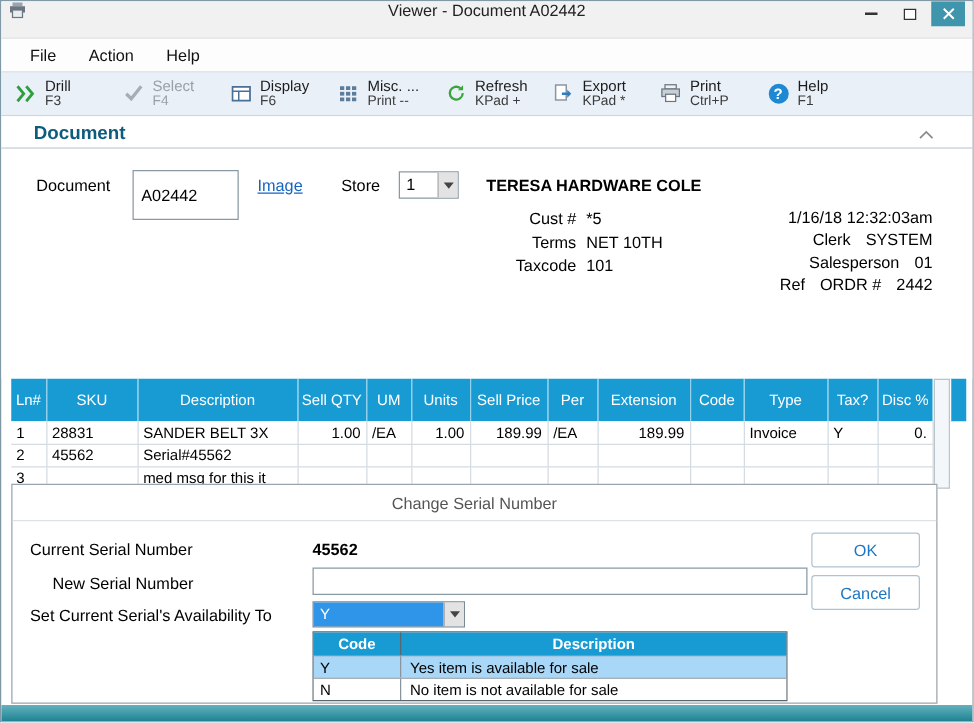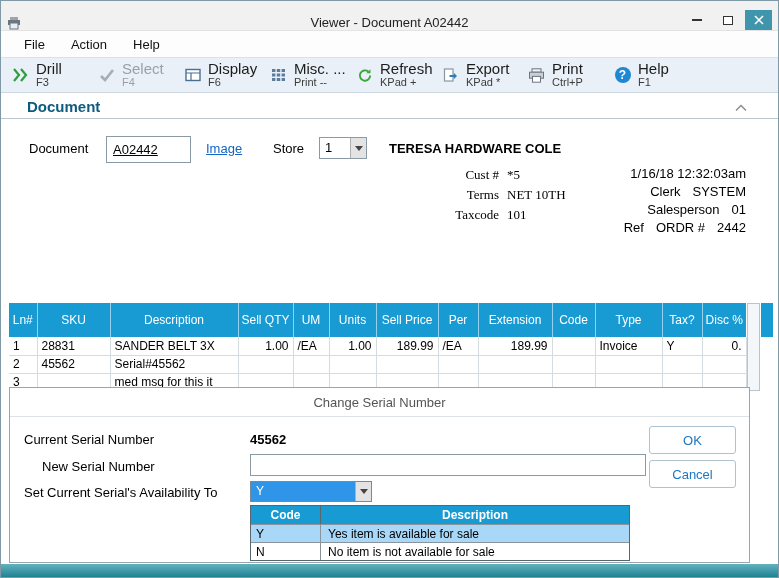--- a/index.html
+++ b/index.html
@@ -7,21 +7,21 @@
 
   .window {
     position: relative; width: 779px; height: 578px;
     border: 1px solid #7f9aa6; background: #fff; overflow: hidden;
     font-size: 12px; color: #000;
   }
 
   
   .titlebar {
     position: relative; height: 30px; background: #f1f1f1;
-    display: flex; align-items: flex-end; padding: 0 6px;
+    display: flex; align-items: flex-start; padding: 0 6px;
     border-bottom: 1px solid #e3e3e3;
     gap: 41px;
   }
   .app-icon { width: 22px; display: flex; align-items: center; }
   .title {
     position: absolute; left: 0; right: 0; text-align: center;
     font-size: 13px; color: #222;
   }
   .win-controls { margin-left: auto; display: flex; gap: 4px; z-index: 2; }
   .win-btn {
@@ -39,52 +39,51 @@
   
   .toolbar {
     height: 36px; background: #e9f0f8;
     border-top: 1px solid #d9e1ea; border-bottom: 1px solid #ccd6e0;
     display: flex; align-items: center; padding-left: 10px;
   }
   .tool-item { display: flex; align-items: center; gap: 6px; width: 86px; flex: none; }
   .tool-item.narrow { width: 70px; }
   .tool-icon { width: 19px; display: flex; justify-content: center; }
   .tool-text { display: flex; flex-direction: column; line-height: 1.08; }
-  .tool-label { font-size: 15px; color: #1c1c1c; }
+  .tool-label { font-size: 12px; color: #1c1c1c; }
   .tool-shortcut { font-size: 11px; color: #3c3c3c; }
   .tool-text.disabled .tool-label, .tool-text.disabled .tool-shortcut { color: #9aa0a6; }
   .help-circle {
     width: 16px; height: 16px; border-radius: 50%; background: #1e88d2;
     color: #fff; font-weight: bold; font-size: 12px;
     display: flex; align-items: center; justify-content: center;
   }
 
   
   .section-header { position: relative; height: 26px; padding: 5px 0 0 26px; border-bottom: 1px solid #b9c6cf; background: #fff; }
   .section-title { font-size: 15px; font-weight: bold; color: #0d5c7d; }
   .collapse-chevron { position: absolute; right: 30px; top: 8px; }
 
   
   .form { position: relative; height: 184px; background: #fff; font-size: 13px; }
   .lbl-document { position: absolute; left: 28px; top: 22px; }
   .doc-input {
-    position: absolute; left: 105px; top: 17px; width: 85px; height: 27px;
+    position: absolute; left: 105px; top: 17px; width: 85px; height: 40px;
     border: 1px solid #8a9aa5; padding: 2px 6px;
     font: 13px "Liberation Sans", sans-serif;
-    text-decoration: underline;
   }
   .image-link { position: absolute; left: 205px; top: 22px; color: #1464c4; text-decoration: underline; }
   .lbl-store { position: absolute; left: 272px; top: 22px; }
   .store-combo { position: absolute; left: 318px; top: 18px; width: 48px; height: 22px; border: 1px solid #8a9aa5; display: flex; background: #fff; }
   .store-value { flex: 1; padding: 2px 5px; font-size: 13px; }
   .combo-btn { width: 16px; background: #e3e3e3; border-left: 1px solid #b0b0b0; display: flex; align-items: center; justify-content: center; }
   .tri-down { width: 0; height: 0; border-left: 4px solid transparent; border-right: 4px solid transparent; border-top: 5px solid #444; }
   .customer-name { position: absolute; left: 388px; top: 22px; font-weight: bold; }
 
-  .info-left { position: absolute; left: 393px; top: 48px; display: grid; grid-template-columns: 105px auto; column-gap: 8px; row-gap: 4px; font-family: Liberation Serif, serif; }
+  .info-left { position: absolute; left: 355px; top: 48px; display: grid; grid-template-columns: 105px auto; column-gap: 8px; row-gap: 4px; }
   .info-left .il-label { text-align: right; }
   .info-right { position: absolute; right: 32px; top: 48px; display: flex; flex-direction: column; gap: 4px; align-items: flex-end; }
   .ir-row { display: flex; gap: 12px; justify-content: flex-end; line-height: 14px; }
 
   
   .table-area { position: relative; margin-left: 8px; width: 737px; }
   table { border-collapse: collapse; table-layout: fixed; width: 737px; }
   thead th {
     background: #189ad3; color: #fff; font-size: 12px; font-weight: normal;
     height: 34px; vertical-align: middle; text-align: center;

